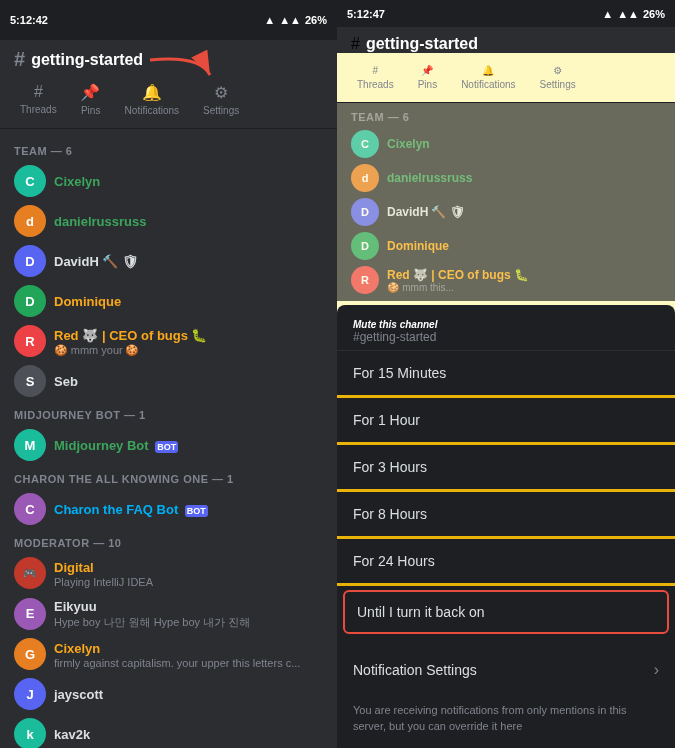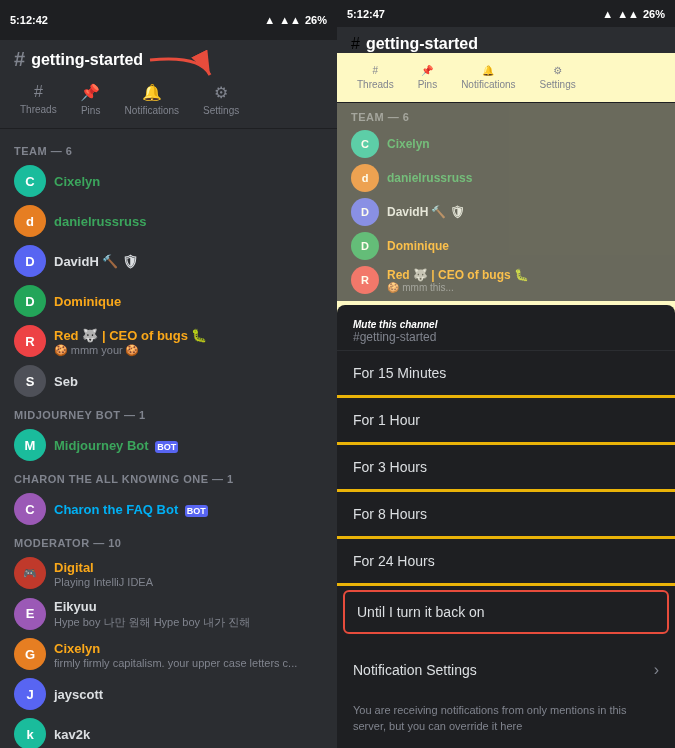--- a/index.html
+++ b/index.html
@@ -393,21 +393,21 @@
       <div class="avatar purple">E</div>
       <div class="member-info">
         <span class="member-name white">Eikyuu</span>
         <div class="member-status">Hype boy 나만 원해 Hype boy 내가 진해</div>
       </div>
     </div>
     <div class="member-item">
       <div class="avatar orange">G</div>
       <div class="member-info">
         <span class="member-name yellow">Cixelyn</span>
-        <div class="member-status">firmly firmly capitalism. your upper case letters c...</div>
+        <div class="member-status">firmly against capitalism. your upper this letters c...</div>
       </div>
     </div>
     <div class="member-item">
       <div class="avatar blue">J</div>
       <div class="member-info">
         <span class="member-name white">jayscott</span>
       </div>
     </div>
     <div class="member-item">
       <div class="avatar teal">k</div>

